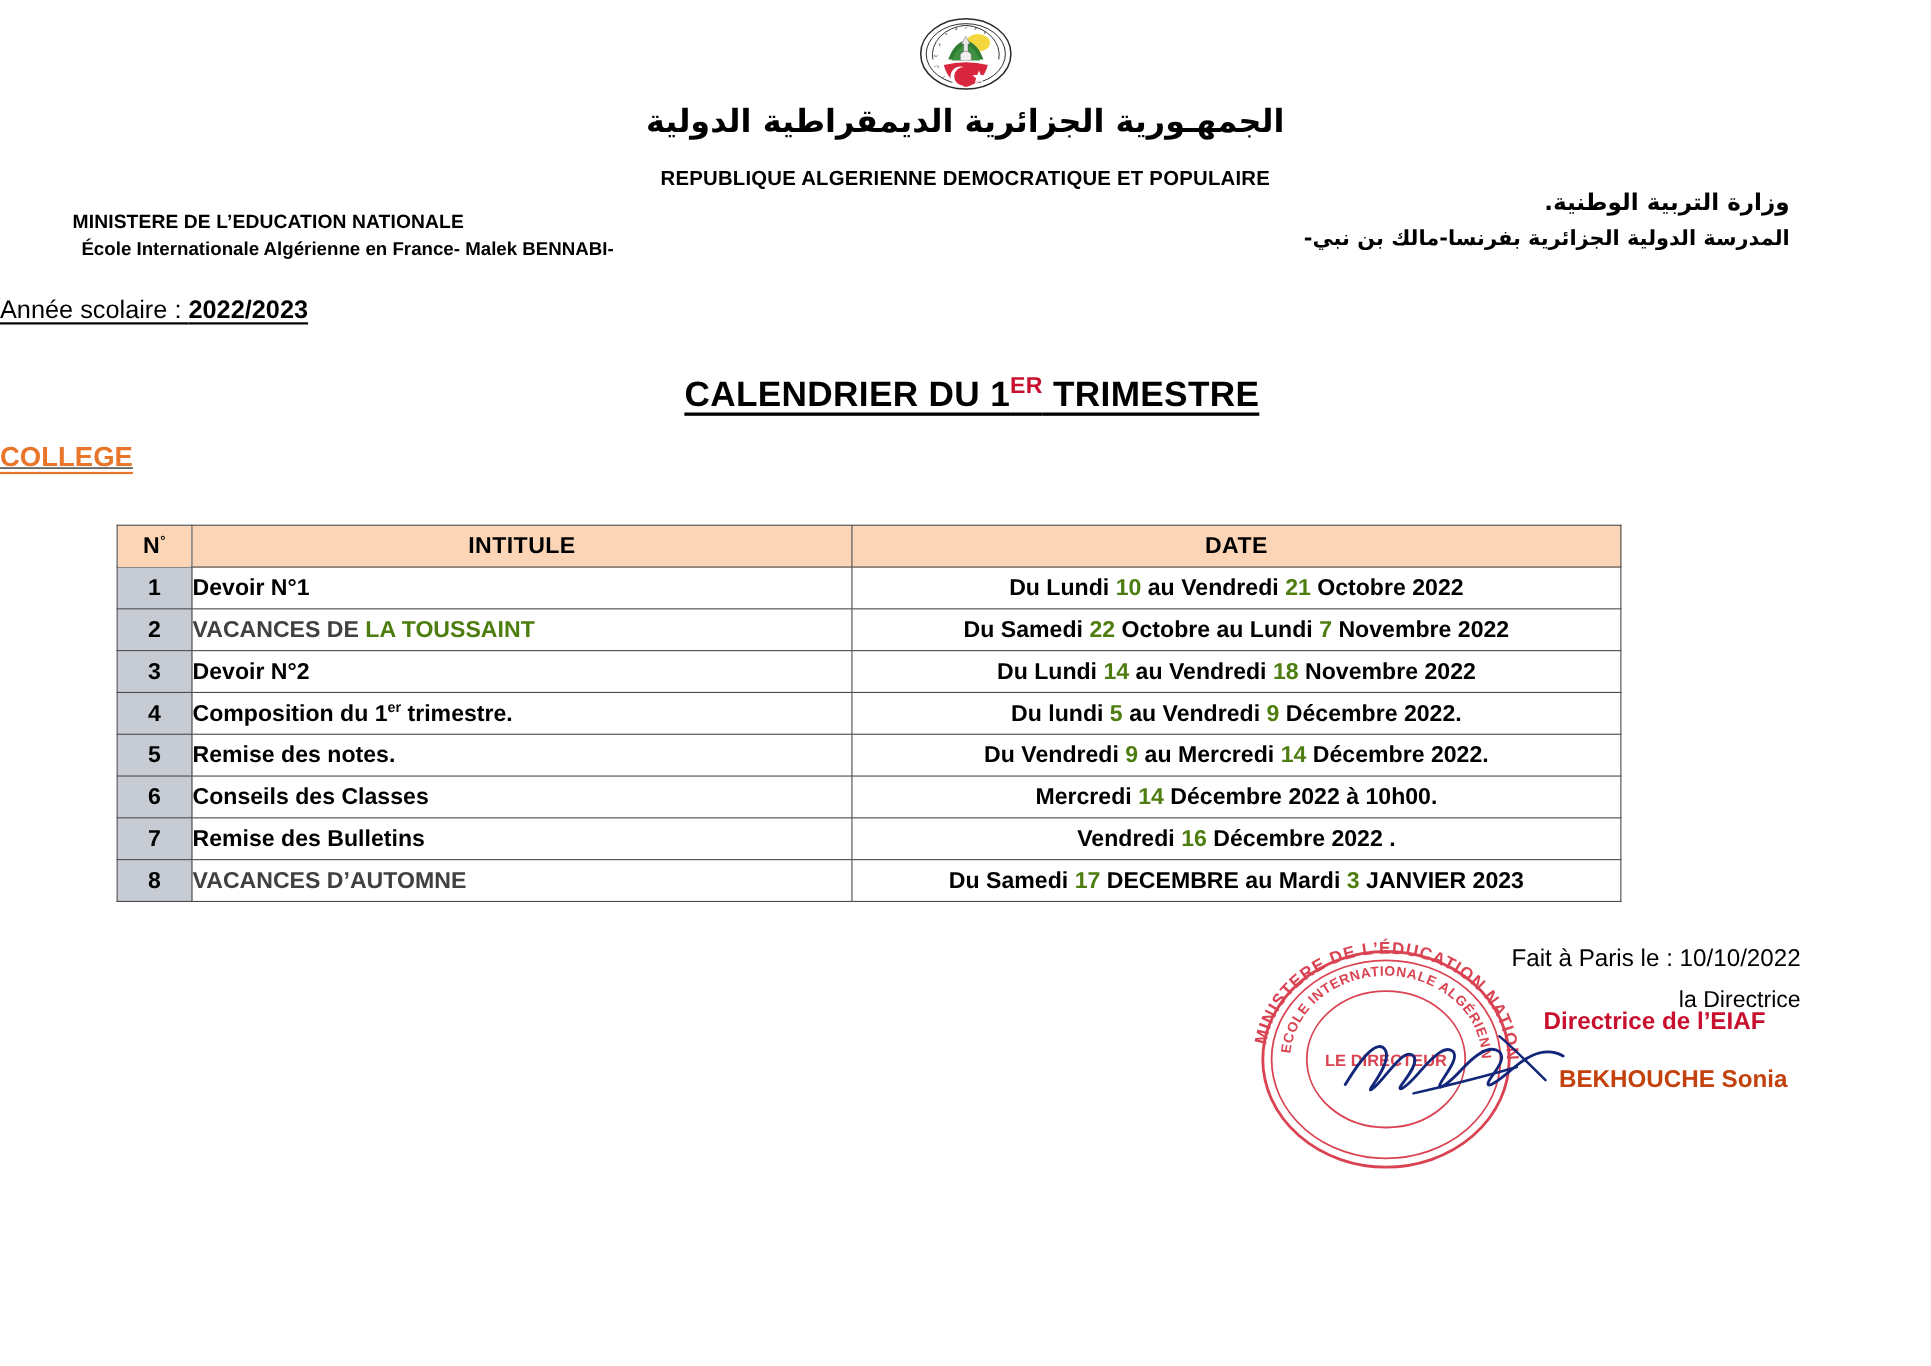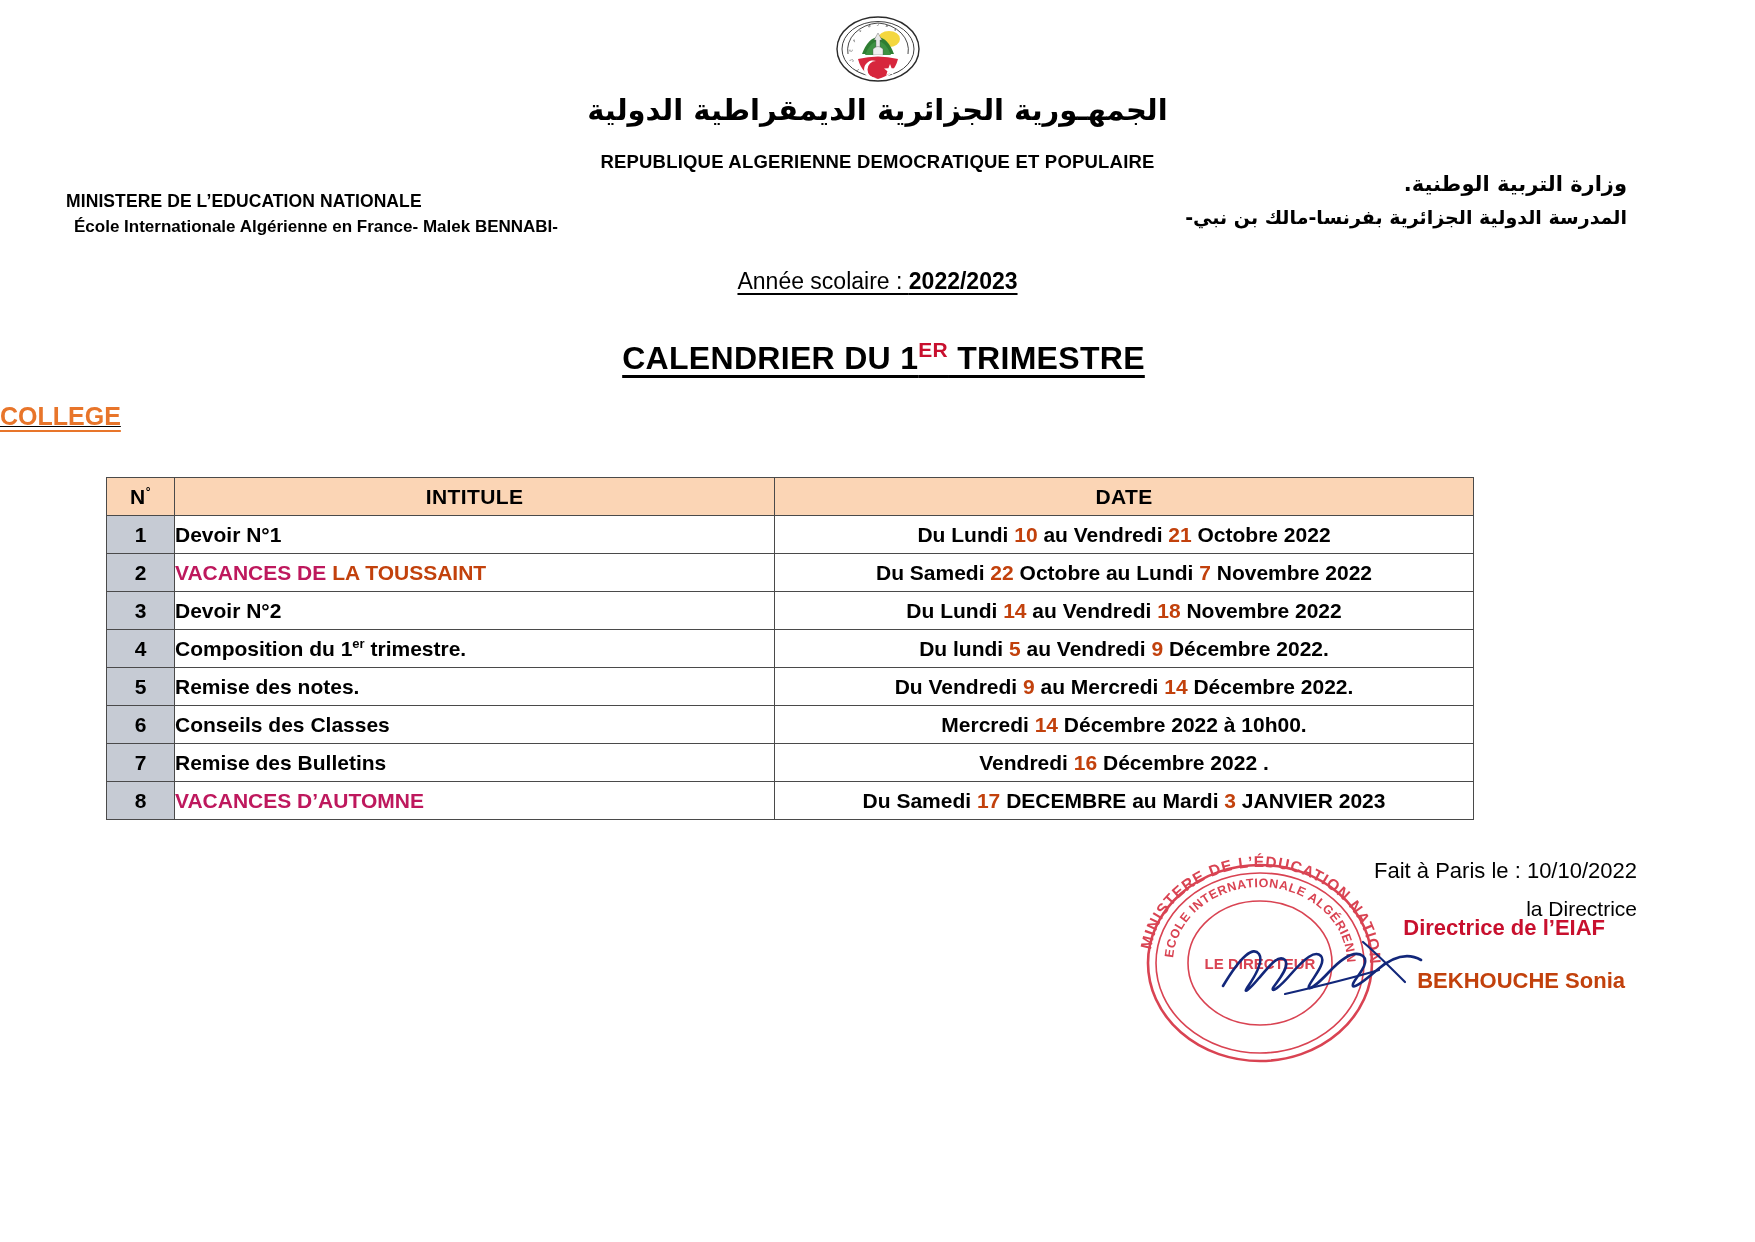--- a/index.html
+++ b/index.html
@@ -85,21 +85,21 @@
     font-size: 19px;
     font-weight: bold;
     line-height: 1.6;
   }
 
   
   #year-line {
     position: absolute;
     left: 0; right: 0;
     top: 268px;
-    text-align: center;
+    text-align: left;
     font-size: 23px;
   }
   #year-line .u {
     text-decoration: underline;
     text-underline-offset: 4px;
   }
   #year-line b { font-weight: bold; }
 
   #main-title {
     position: absolute;
@@ -186,22 +186,22 @@
     text-align: center;
     font-size: 21px;
     font-weight: bold;
     white-space: nowrap;
   }
   td.title sup {
     font-size: 13px;
     vertical-align: super;
     line-height: 0;
   }
-  .red   { color: #c2410c; }
-  .green { color: #be185d; }
+  .red   { color: #4d7c0f; }
+  .green { color: #404040; }
 
   
   #footer {
     position: absolute;
     right: 118px;
     top: 852px;
     text-align: right;
     width: 560px;
   }
   .foot-line {

